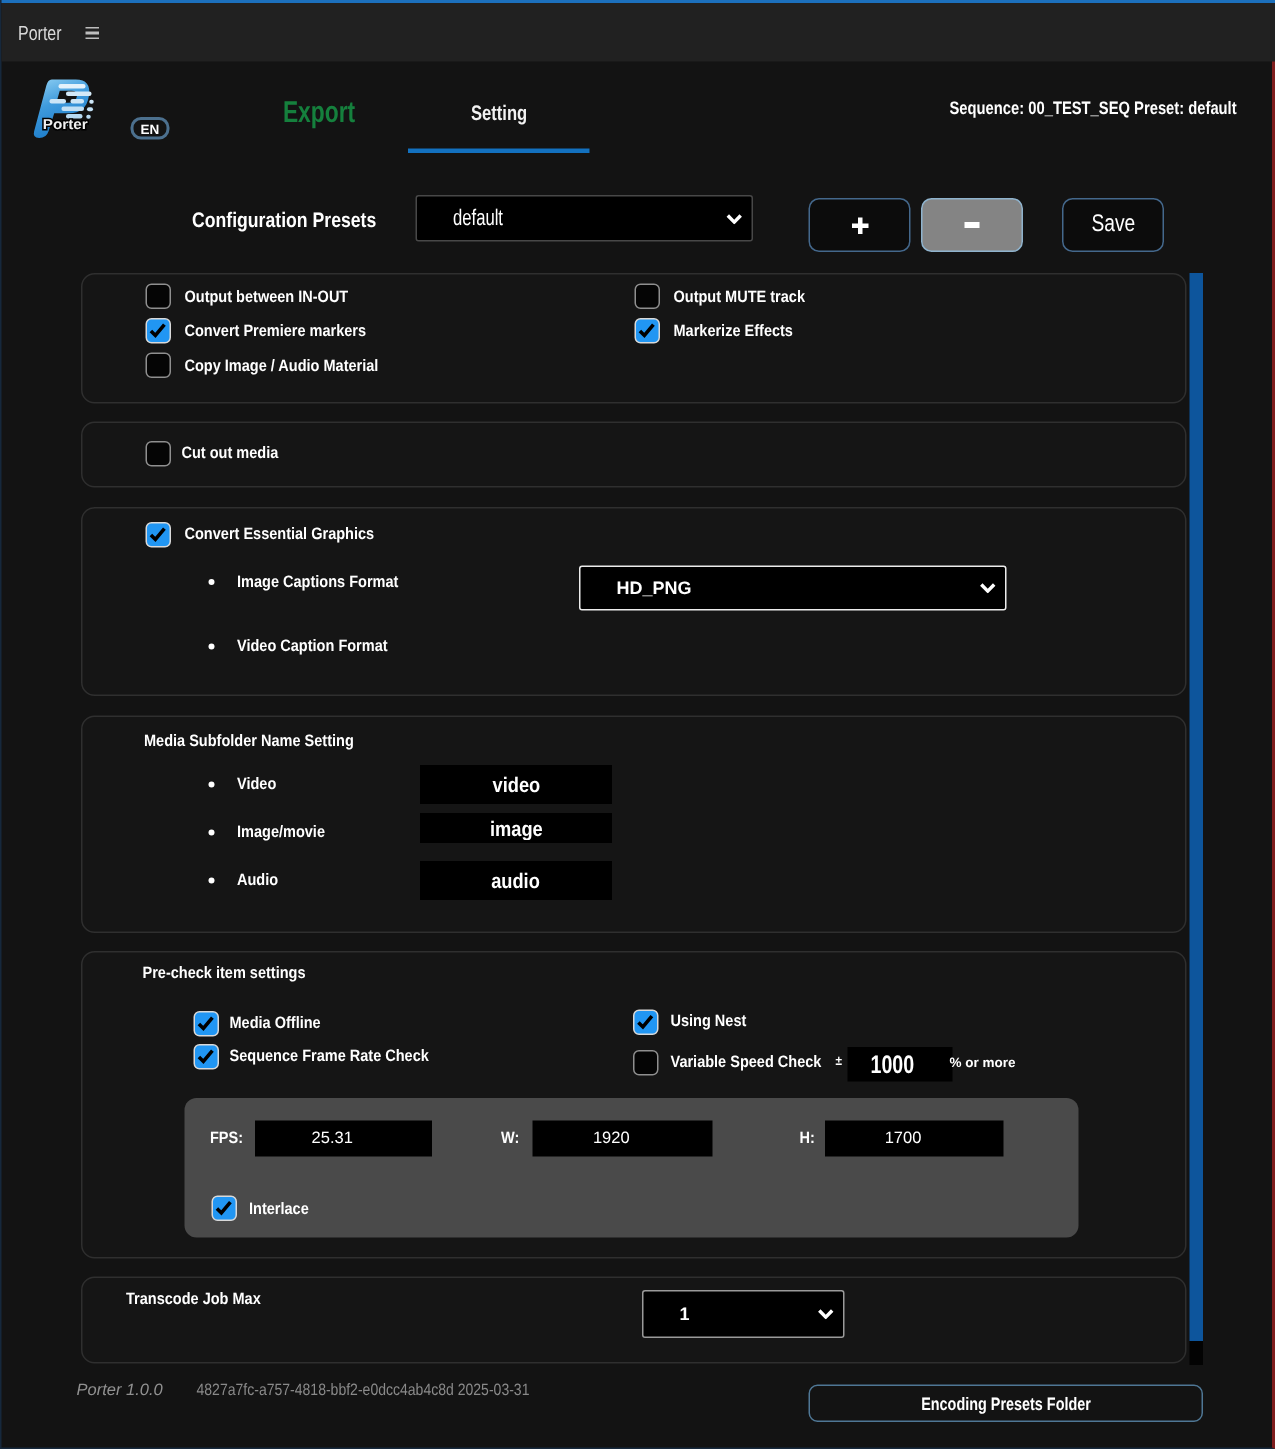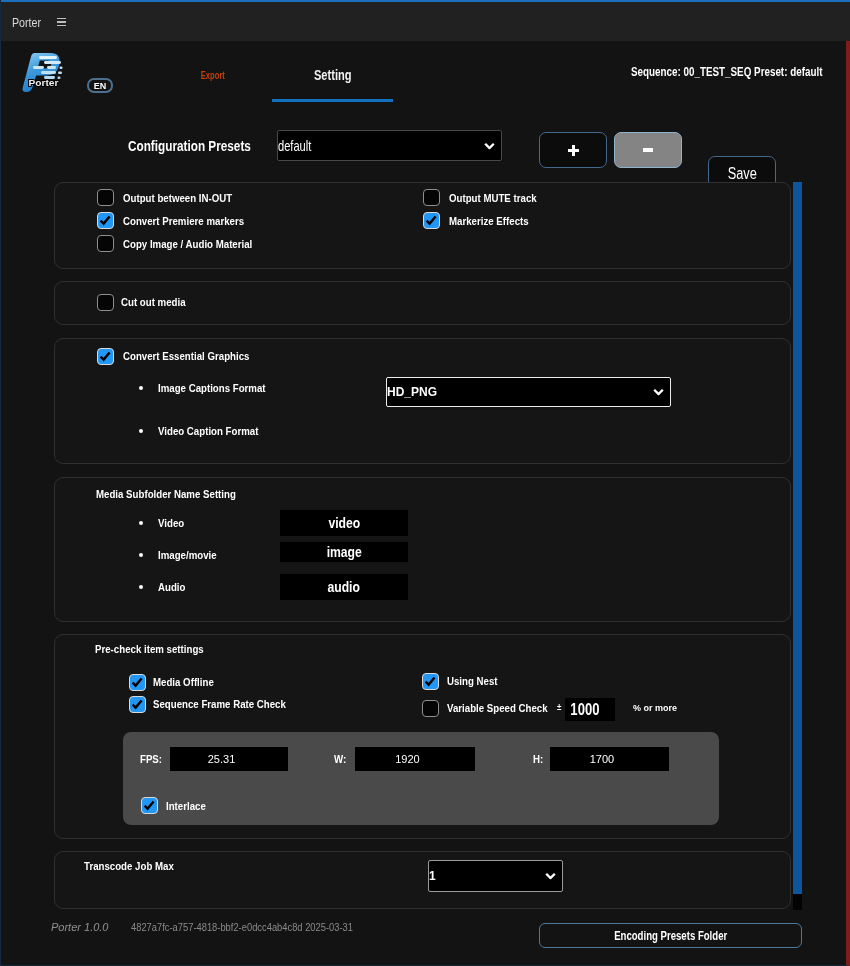--- a/index.html
+++ b/index.html
@@ -1,37 +1,37 @@
 <!DOCTYPE html>
 <html><head>
 <meta charset="utf-8">
 <style>
   * { margin:0; padding:0; box-sizing:border-box; }
   html,body { width:850px; height:966px; overflow:hidden; background:#131313;
     font-family:"Liberation Sans", sans-serif; }
   #win { position:relative; width:850px; height:966px; background:#131313;
-    border-left:1px solid #16283c; border-right:4px solid #7f1d1d; border-bottom:1px solid #16283c; }
+    border-left:1px solid #16283c; border-right:2px solid #7f1d1d; border-bottom:1px solid #16283c; }
   .abs { position:absolute; }
   #topline { left:0; top:0; width:850px; height:2px; background:#1c70bd; }
   #titlebar { left:0; top:2px; width:850px; height:39px; background:#212121; }
   #titlebar .t { position:absolute; left:11px; top:50%; transform:translateY(-50%);
     color:#d9d9d9; font-size:13.5px; }
   .hbar { position:absolute; left:56px; width:8.5px; height:1.6px; background:#bdbdbd; }
   .lbl { position:absolute; color:#fff; font-size:11px; font-weight:700;
     transform:translateY(-50%) scaleX(0.88); transform-origin:0 50%; white-space:nowrap; }
   .sq { display:inline-block; white-space:nowrap; }
   .panel { position:absolute; left:53px; width:737px; background:#151515;
     border:1px solid #2f2f2f; border-radius:9px; }
   .cb { position:absolute; width:17px; height:17px; border-radius:4px; }
   .cb.u { background:#050505; border:1.5px solid #8f8f8f; }
   .cb.c { background:#2196f3; border:1.5px solid #d9d9d9; }
   .cb.c svg { position:absolute; left:0px; top:0px; }
   .bullet { position:absolute; width:4px; height:4px; border-radius:50%; background:#fff; }
   .sel { position:absolute; background:#000; border:1px solid #ececec; border-radius:2px;
-    color:#fff; display:flex; align-items:center; padding-left:0; }
+    color:#fff; display:flex; align-items:center; padding-left:24px; }
   .sel svg.chev { position:absolute; right:6px; top:50%; transform:translateY(-50%); }
   .blackin { position:absolute; background:#000; color:#fff; display:flex;
     align-items:center; justify-content:center; font-weight:700; }
   .btn { position:absolute; background:#0c0c0c; border:1.5px solid #44688c; border-radius:7px;
     color:#fff; display:flex; align-items:center; justify-content:center; }
 </style>
 </head>
 <body>
 <div id="win">
   <div class="abs" id="topline"></div>
@@ -65,22 +65,22 @@
       <rect x="25" y="26" width="11" height="3" rx="1.4" fill="#b8dbf3"></rect>
       <rect x="38.5" y="26.5" width="3" height="2.6" rx="1.3" fill="#b8dbf3"></rect>
       <rect x="21" y="31" width="12" height="2.8" rx="1.4" fill="#addcf4"></rect>
       <rect x="35.5" y="31" width="3" height="2.8" rx="1.4" fill="#addcf4"></rect>
       <text x="9.5" y="35.8" font-family="Liberation Sans, sans-serif" font-size="9.5" font-weight="700" fill="#efefef" stroke="#000" stroke-width="2" paint-order="stroke" textLength="30" lengthAdjust="spacingAndGlyphs">Porter</text>
     </svg>
   </div>
   <div class="abs" style="left:86px; top:78px; width:26px; height:15px; border:2px solid #4c708e;
        border-radius:7px; color:#fff; font-size:9px; font-weight:700; display:flex;
        align-items:center; justify-content:center;">EN</div>
-  <div class="abs" style="left:151px; top:58px; width:121px; height:34px; color:#c2410c;
-       font-size:10px; font-weight:700; display:flex; align-items:center; justify-content:center;">
+  <div class="abs" style="left:151px; top:58px; width:121px; height:34px; color:#15803d;
+       font-size:20px; font-weight:700; display:flex; align-items:center; justify-content:center;">
       <span class="sq" style="transform:scaleX(0.76);">Export</span>
     </div>
   <div class="abs" style="left:271px; top:58px; width:121px; height:34px; color:#f2f2f2;
        font-size:14px; font-weight:700; display:flex; align-items:center; justify-content:center;">
       <span class="sq" style="transform:scaleX(0.79);">Setting</span>
     </div>
   <div class="abs" style="left:271px; top:99px; width:121px; height:2.5px; background:#1371bf;"></div>
   <div class="abs" style="right:24px; top:72px; transform:translateY(-50%) scaleX(0.82); transform-origin:100% 50%; color:#fff;
        font-size:12px; font-weight:700; white-space:nowrap;">Sequence: 00_TEST_SEQ Preset: default</div>
 
@@ -93,21 +93,21 @@
   </div>
   <div class="btn" style="left:538px; top:132px; width:68px; height:36px;">
       <span style="position:relative; width:11px; height:11px; display:block;">
         <span style="position:absolute; left:0; top:4px; width:11px; height:3.4px; background:#fff;"></span>
         <span style="position:absolute; left:4px; top:0; width:3.4px; height:11px; background:#fff;"></span>
       </span>
     </div>
   <div class="btn" style="left:613px; top:132px; width:68px; height:36px; background:#848484; border-color:#8fb3cd;">
       <span style="display:block; width:10px; height:3.4px; background:#fff;"></span>
     </div>
-  <div class="btn" style="left:707px; top:132px; width:68px; height:36px; font-size:16px;margin-top:24px;">
+  <div class="btn" style="left:707px; top:132px; width:68px; height:36px; font-size:16px;">
       <span class="sq" style="transform:scaleX(0.8);">Save</span>
     </div>
 
   <div class="panel" style="top:182px; height:87px;"></div>
   <span class="cb u" style="left:96px; top:189px;"></span>
   <div class="lbl" style="left:122px; top:198px;">Output between IN-OUT</div>
   <span class="cb c" style="left:96px; top:212px;">
       <svg width="14" height="14" viewBox="0 0 14 14">
         <path d="M2.6 7.6 L5.6 10.6 L11.6 3.4" stroke="#000" stroke-width="2.4" fill="none"></path>
       </svg>
@@ -179,21 +179,21 @@
   <div class="lbl" style="left:152px; top:704px;">Sequence Frame Rate Check</div>
   <span class="cb c" style="left:421px; top:673px;">
       <svg width="14" height="14" viewBox="0 0 14 14">
         <path d="M2.6 7.6 L5.6 10.6 L11.6 3.4" stroke="#000" stroke-width="2.4" fill="none"></path>
       </svg>
     </span>
   <div class="lbl" style="left:446px; top:681px;">Using Nest</div>
   <span class="cb u" style="left:421px; top:700px;"></span>
   <div class="lbl" style="left:446px; top:708px;">Variable Speed Check</div>
   <div class="lbl" style="left:556px; top:707px; font-size:9px;">±</div>
-  <div class="blackin" style="left:564px; top:698px; width:50px; height:23px; font-size:17px; padding-right:10px;">
+  <div class="blackin" style="left:564px; top:698px; width:70px; height:23px; font-size:17px; padding-right:10px;">
       <span class="sq" style="transform:scaleX(0.77);">1000</span>
     </div>
   <div class="lbl" style="left:632px; top:708px; font-size:9px; transform:translateY(-50%);">% or more</div>
   <div class="abs" style="left:122px; top:732px; width:596px; height:93px; background:#4a4a4a; border-radius:8px;"></div>
   <div class="lbl" style="left:139px; top:759px;">FPS:</div>
   <div class="blackin" style="left:169px; top:747px; width:118px; height:24px; font-size:11px; font-weight:400; padding-right:15px;">25.31</div>
   <div class="lbl" style="left:333px; top:759px;">W:</div>
   <div class="blackin" style="left:354px; top:747px; width:120px; height:24px; font-size:11px; font-weight:400; padding-right:15px;">1920</div>
   <div class="lbl" style="left:532px; top:759px;">H:</div>
   <div class="blackin" style="left:549px; top:747px; width:119px; height:24px; font-size:11px; font-weight:400; padding-right:15px;">1700</div>

